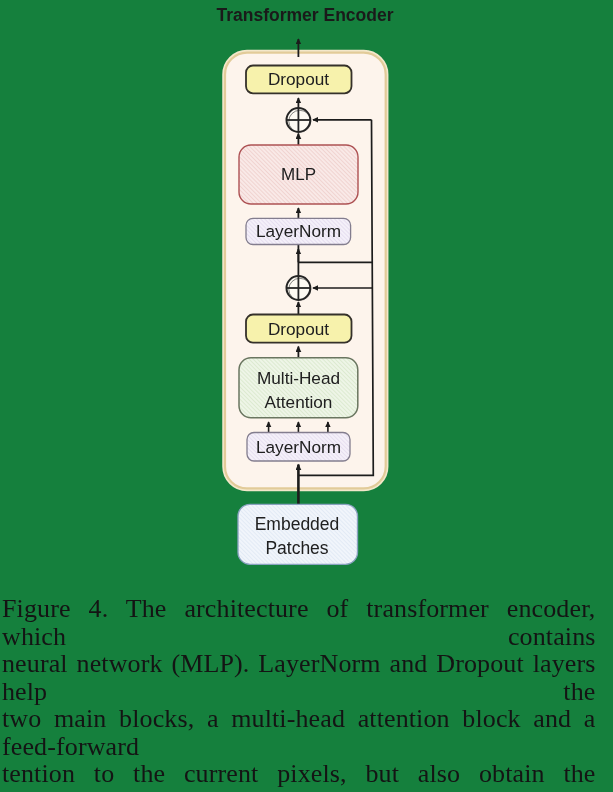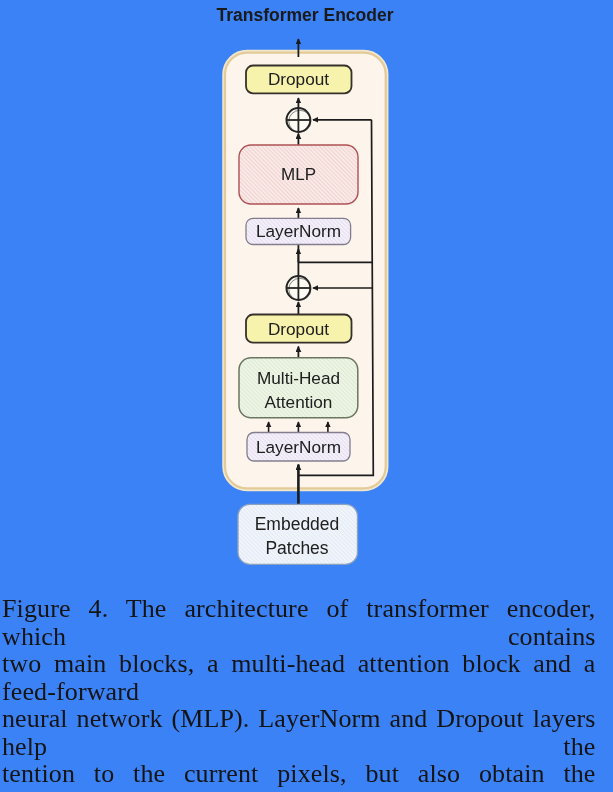--- a/index.html
+++ b/index.html
@@ -1,16 +1,16 @@
 <!DOCTYPE html>
 <html><head>
 <meta charset="utf-8">
 <style>
   html,body{margin:0;padding:0;background:#ffffff;width:613px;height:792px;overflow:hidden;}
-  .page{position:relative;width:613px;height:792px;background:#3b82f6;filter:blur(0.45px);}
+  .page{position:relative;width:613px;height:792px;background:#15803d;filter:blur(0.45px);}
   .caption{position:absolute;left:2px;top:595.0px;width:593.5px;
     font-family:"Liberation Serif",serif;font-size:26px;letter-spacing:0.12px;color:#141414;}
   .caption div{text-align:justify;text-align-last:justify;line-height:27.5px;}
   .caption div.last{text-align-last:left;}
 </style>
 </head>
 <body>
 <div class="page">
 <svg width="613" height="592" viewBox="0 0 613 592">
   <defs>
@@ -94,17 +94,17 @@
     <text x="298.5" y="453" text-anchor="middle">LayerNorm</text>
 
     <rect x="238" y="504.3" width="119.5" height="60" rx="12" fill="url(#hblue)" stroke="#8aa2c0" stroke-width="1.35"></rect>
     <text x="297" y="529.7" text-anchor="middle" font-size="17.5">Embedded</text>
     <text x="297" y="554.3" text-anchor="middle" font-size="17.5">Patches</text>
   </g>
 </svg>
 
 <div class="caption">
   <div>Figure 4. The architecture of transformer encoder, which contains</div>
+  <div>neural network (MLP). LayerNorm and Dropout layers help the</div>
   <div>two main blocks, a multi-head attention block and a feed-forward</div>
-  <div>neural network (MLP). LayerNorm and Dropout layers help the</div>
   <div>tention to the current pixels, but also obtain the semantics of the</div>
 </div>
 </div>
 
 </body></html>

